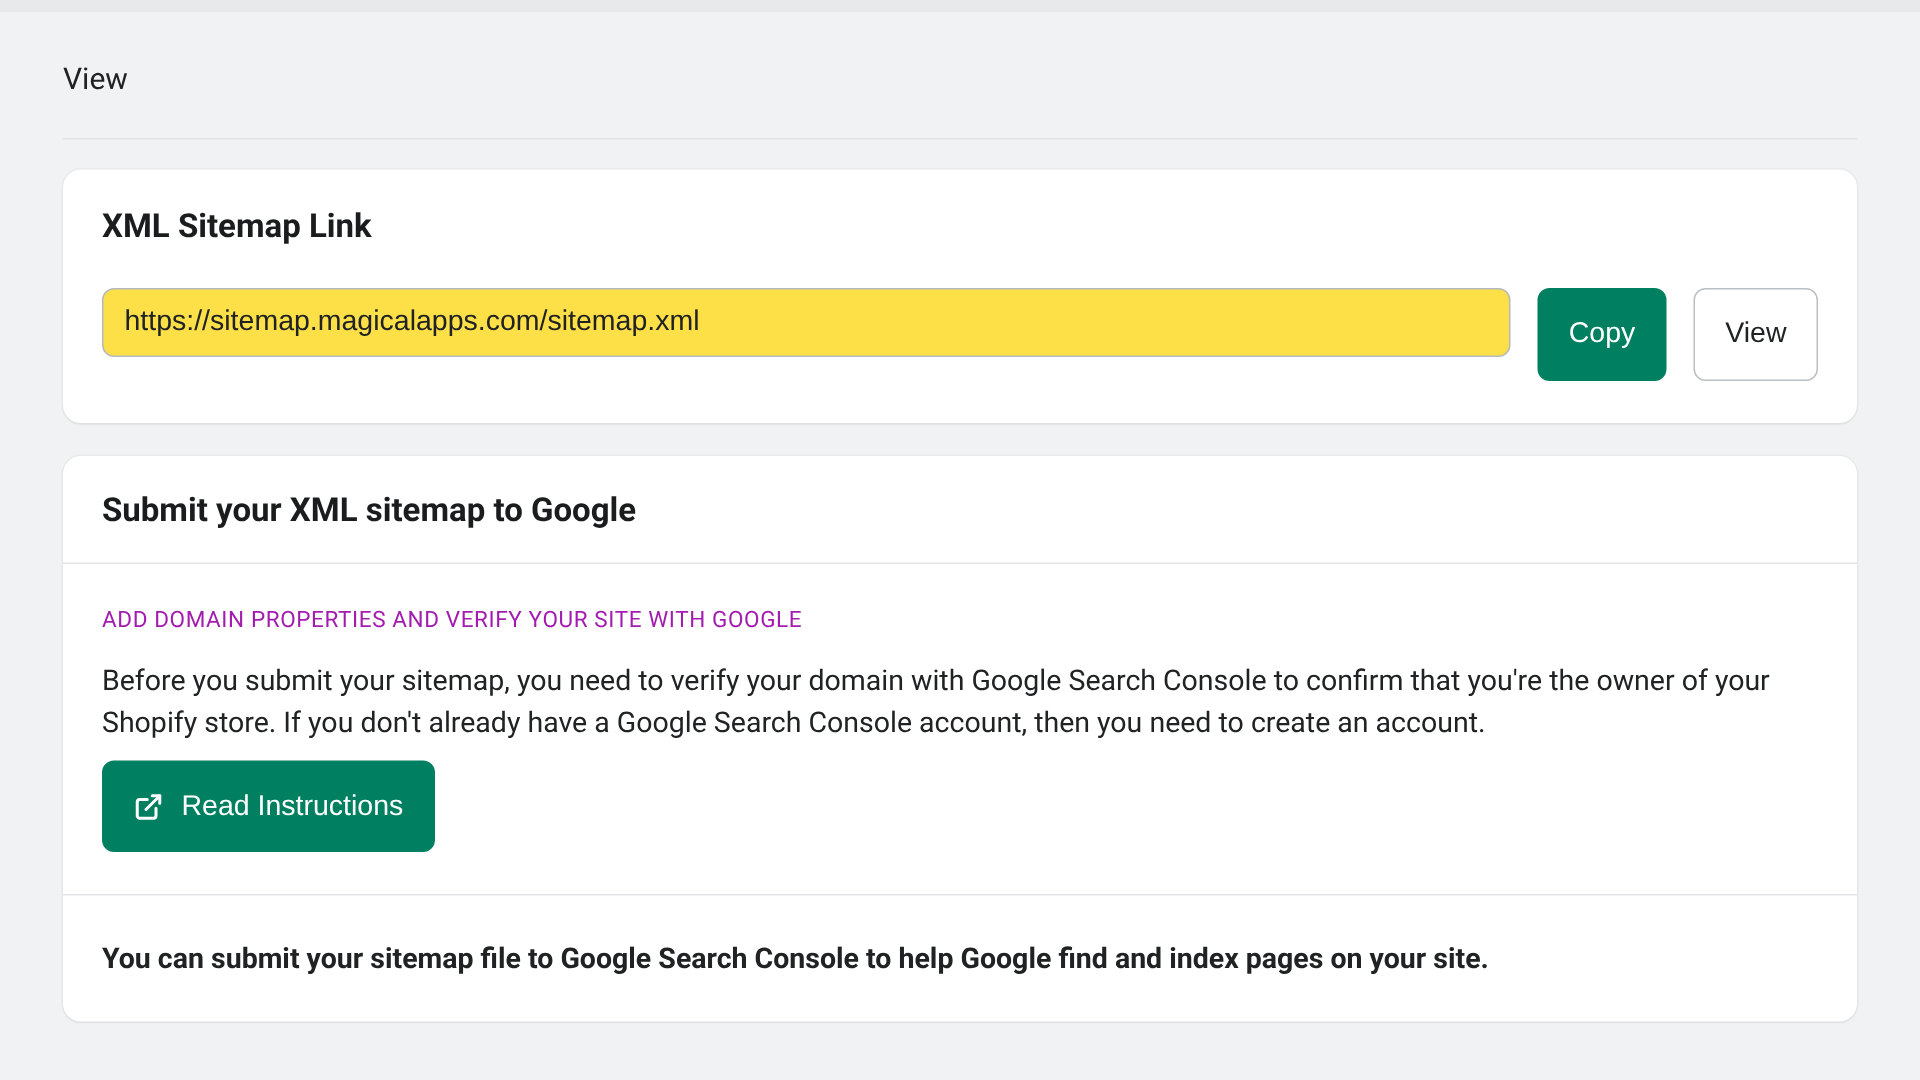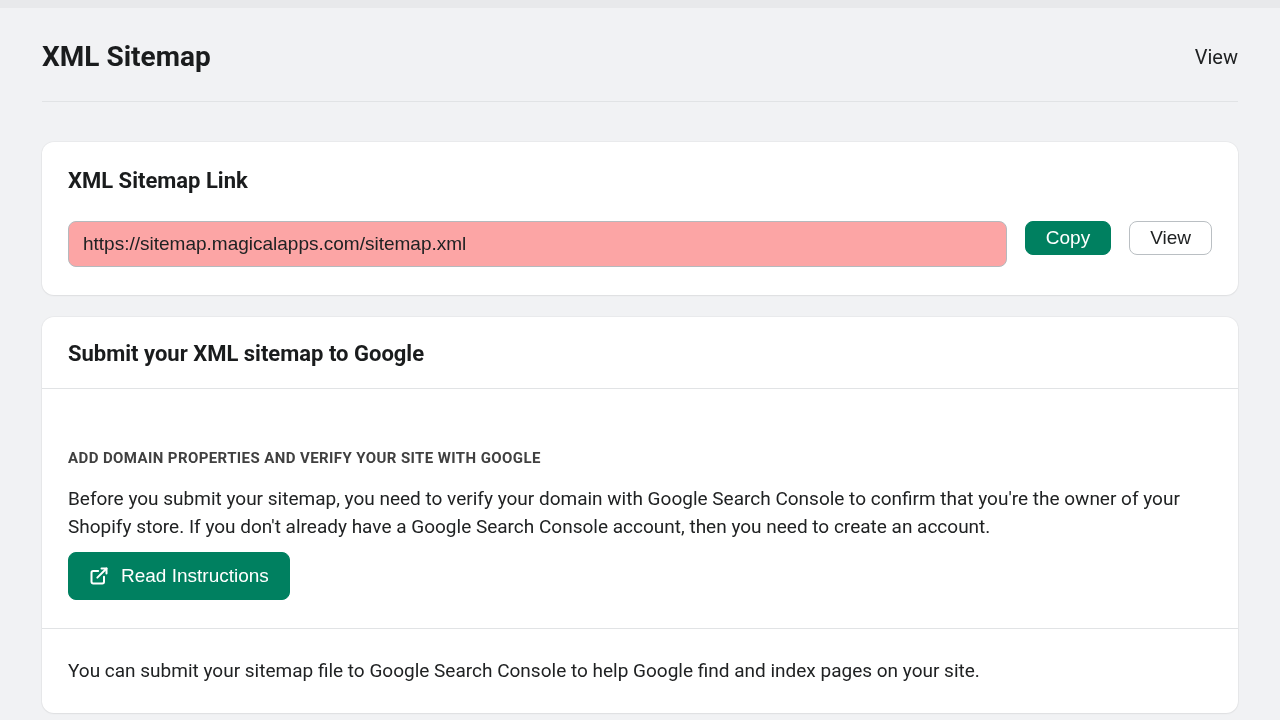--- a/index.html
+++ b/index.html
@@ -32,21 +32,21 @@
   }
   .view-link {
     font-size: 20px;
     color: #202223;
     cursor: pointer;
   }
   .card {
     background: #fff;
     border-radius: 12px;
     box-shadow: 0 1px 2px rgba(0,0,0,0.05), 0 0 0 1px rgba(0,0,0,0.03);
-    margin-top: 40px;
+    margin-top: 20px;
   }
   .card-pad {
     padding: 26px 26px 28px 26px;
   }
   .card-title {
     font-size: 22px;
     font-weight: 700;
     color: #1a1c1d;
     margin-bottom: 28px;
   }
@@ -54,28 +54,28 @@
     display: flex;
     gap: 18px;
     align-items: stretch;
   }
   .url-input {
     flex: 1;
     font-size: 19px;
     padding: 10px 14px;
     border: 1px solid #b5b9bd;
     border-radius: 8px;
-    background: #fca5a5;
+    background: #fde047;
     color: #202223;
     height: 46px;
   }
   .btn {
     font-size: 19px;
     padding: 0 20px;
-    height: 34px;
+    height: 62px;
     border-radius: 8px;
     cursor: pointer;
     display: inline-flex;
     align-items: center;
     justify-content: center;
     gap: 10px;
   }
   .btn-primary {
     background: #008060;
     color: #fff;
@@ -101,36 +101,35 @@
     font-weight: 700;
     color: #1a1c1d;
   }
   .section {
     padding: 28px 26px 28px 26px;
     border-bottom: 1px solid #e1e3e5;
   }
   .section:last-child { border-bottom: none; }
   .section-heading {
     font-size: 15px;
-    font-weight: 700;
+    font-weight: 400;
     letter-spacing: 0.4px;
-    color: #404040;
+    color: #a21caf;
     margin-bottom: 18px;
-    margin-top: 32px;
   }
   .section-body {
     font-size: 19px;
     line-height: 1.45;
     color: #202223;
     margin-bottom: 12px;
   }
   .btn-lg {
     font-size: 19px;
     padding: 16px 20px;
-    height: 48px;
+    height: 61px;
     border-radius: 8px;
     background: #008060;
     color: #fff;
     border: 1px solid #008060;
     cursor: pointer;
     display: inline-flex;
     align-items: center;
     gap: 12px;
   }
   .ext-icon {
@@ -140,21 +139,20 @@
   }
 </style>
 </head>
 <body>
 
 <div class="top-bar"></div>
 
 <div class="container">
 
   <div class="header-row">
-    <h1 class="page-title">XML Sitemap</h1>
     <span class="view-link">View</span>
   </div>
 
   <div class="card">
     <div class="card-pad">
       <div class="card-title">XML Sitemap Link</div>
       <div class="link-row">
         <input class="url-input" type="text" readonly="" value="https://sitemap.magicalapps.com/sitemap.xml" style="">
         <button class="btn btn-primary">Copy</button>
         <button class="btn btn-secondary">View</button>
@@ -176,17 +174,17 @@
             <path d="M18 13v6a2 2 0 0 1-2 2H5a2 2 0 0 1-2-2V8a2 2 0 0 1 2-2h6"></path>
             <polyline points="15 3 21 3 21 9"></polyline>
             <line x1="10" y1="14" x2="21" y2="3"></line>
           </svg>
         </span>
         <span>Read Instructions</span>
       </button>
     </div>
 
     <div class="section">
-      <div class="section-body" style="margin-bottom:0;">You can submit your sitemap file to Google Search Console to help Google find and index pages on your site.</div>
+      <div class="section-body" style="margin-bottom:0;font-weight:bold;">You can submit your sitemap file to Google Search Console to help Google find and index pages on your site.</div>
     </div>
   </div>
 
 </div>
 
 </body></html>

